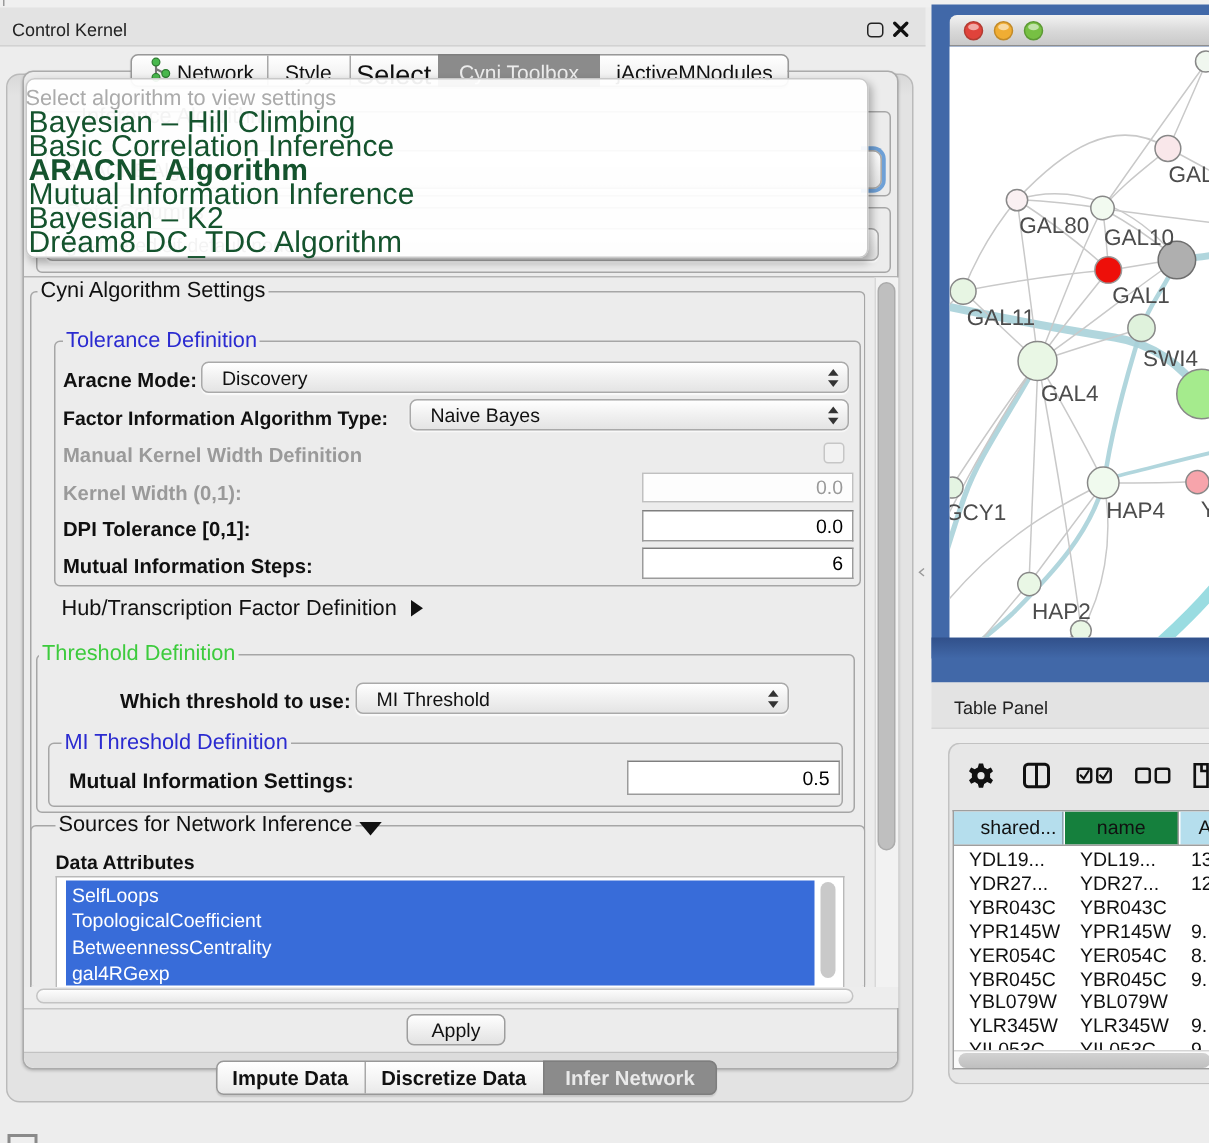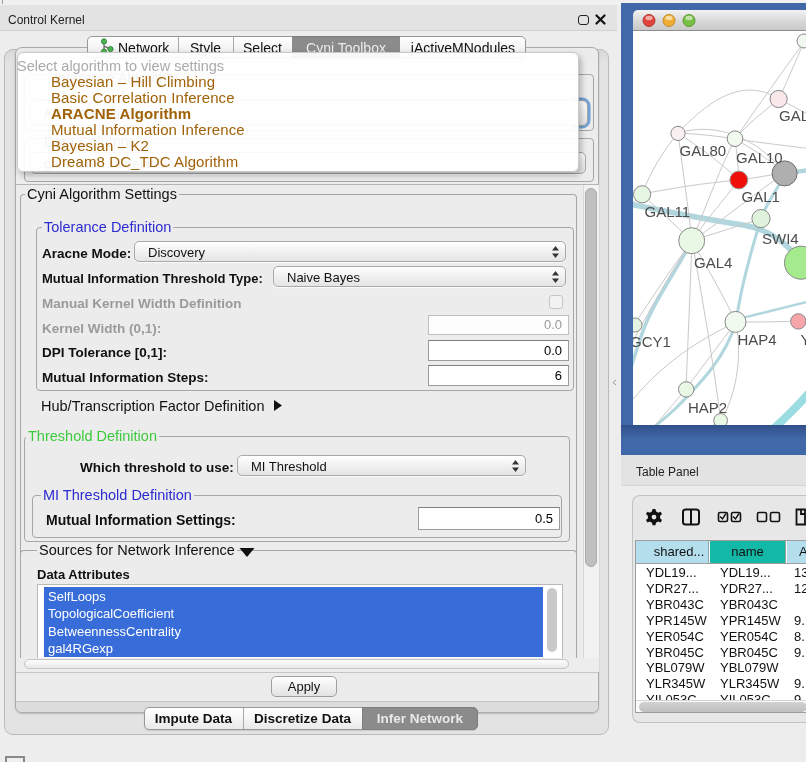--- a/index.html
+++ b/index.html
@@ -38,21 +38,21 @@
 <div class="abs" style="left:233px;top:37px;width:1px;height:20px;background:#A8A8A8;"></div>
 <div class="abs" style="left:292px;top:36px;width:108px;height:22px;background:#8B8B8B;border-top:1px solid #7e7e7e;border-bottom:1px solid #7e7e7e;"></div>
 <svg class="abs" style="left:100px;top:38px;" width="15" height="17" viewBox="0 0 15 17">
 <path d="M4 4 L4 13 M4 8 L10 11" stroke="#777" stroke-width="1.4" fill="none"></path>
 <circle cx="4" cy="3.4" r="2.6" fill="#49B84E" stroke="#2c7a30" stroke-width="0.8"></circle>
 <circle cx="10.5" cy="11" r="2.6" fill="#49B84E" stroke="#2c7a30" stroke-width="0.8"></circle>
 <circle cx="4" cy="13.6" r="2.6" fill="#49B84E" stroke="#2c7a30" stroke-width="0.8"></circle>
 </svg>
 <div class="abs" style="left:118px;top:40px;font-size:14px;color:#111;">Network</div>
 <div class="abs" style="left:178px;top:40px;width:55px;text-align:center;font-size:14px;color:#111;">Style</div>
-<div class="abs" style="left:233px;top:40px;width:59px;text-align:center;font-size:14px;color:#111;">Select</div>
+<div class="abs" style="left:233px;top:40px;width:59px;text-align:center;font-size:18px;color:#111;">Select</div>
 <div class="abs" style="left:292px;top:40px;width:108px;text-align:center;font-size:14px;color:#ECECEC;">Cyni Toolbox</div>
 <div class="abs" style="left:400px;top:40px;width:126px;text-align:center;font-size:14px;color:#111;">jActiveMNodules</div>
 
 <div class="abs" style="left:24px;top:74px;width:570px;height:57px;border:1px solid #A6A6A6;border-radius:4px;"></div>
 <div class="combo" style="left:30px;top:100px;width:558px;height:26px;border-radius:6px;"></div>
 <div class="abs" style="left:574px;top:94px;width:22px;height:38px;overflow:hidden;">
     <div class="combo" style="left:-544px;top:6px;width:558px;height:26px;border-radius:6px;box-shadow:0 0 0 2.5px rgba(96,152,212,.9);"></div>
   </div>
 <div class="abs" style="left:54px;top:70px;font-size:14.5px;color:#555;">Inference Algorithm</div>
 <div class="abs" style="left:44px;top:106px;font-size:13px;color:#555;">ARACNE Algorithm</div>
@@ -74,21 +74,21 @@
 <div class="grp" style="left:36px;top:227px;width:538px;height:164px;"></div>
 <div class="gt" style="left:42px;top:220px;color:#2B2BD0;">Tolerance Definition</div>
 <div class="lbl" style="left:42px;top:246px;">Aracne Mode:</div>
 <div class="combo" style="left:134px;top:241px;width:432px;height:21px;">
     <span class="cv">Discovery</span>
     <svg class="ar" viewBox="0 0 11 14">
       <path d="M5.5 1 L9 5.5 L2 5.5 Z" fill="#333"></path>
       <path d="M5.5 13 L9 8.5 L2 8.5 Z" fill="#333"></path>
     </svg>
   </div>
-<div class="lbl" style="left:42px;top:271px;font-size:13px;">Mutual Information Threshold Type:</div>
+<div class="lbl" style="left:42px;top:271px;font-size:13px;">Factor Information Algorithm Type:</div>
 <div class="combo" style="left:273px;top:266px;width:293px;height:21px;">
     <span class="cv">Naive Bayes</span>
     <svg class="ar" viewBox="0 0 11 14">
       <path d="M5.5 1 L9 5.5 L2 5.5 Z" fill="#333"></path>
       <path d="M5.5 13 L9 8.5 L2 8.5 Z" fill="#333"></path>
     </svg>
   </div>
 <div class="lbl glbl" style="left:42px;top:296px;">Manual Kernel Width Definition</div>
 <div class="abs" style="left:549px;top:295px;width:14px;height:14px;background:#F2F2F2;border:1px solid #C6C6C6;border-radius:3px;"></div>
 <div class="lbl glbl" style="left:42px;top:321px;">Kernel Width (0,1):</div>
@@ -240,21 +240,21 @@
 <rect x="86.5" y="4.5" width="9" height="9" rx="1.5" stroke-width="1.6"></rect>
 <path d="M75 8.5 L77.5 11 L81 5.5" stroke-width="1.4"></path>
 <path d="M88 8.5 L90.5 11 L94 5.5" stroke-width="1.4"></path>
 <rect x="112.5" y="4.5" width="9" height="9" rx="1.5" stroke-width="1.6"></rect>
 <rect x="125.5" y="4.5" width="9" height="9" rx="1.5" stroke-width="1.6"></rect>
 <path d="M151.5 1.5 L160 1.5 L160 16.5 L151.5 16.5 Z M156 1.5 L156 6 L160 6" stroke-width="1.8"></path>
 </g>
 </svg>
 <div class="abs" style="left:635px;top:540px;width:171px;height:173px;background:#FFF;border:1px solid #9E9E9E;border-right:none;overflow:hidden;">
 <div class="abs" style="left:0;top:0;width:73px;height:22px;background:#B5DEED;border-right:1px solid #8FA6B0;text-align:center;font-size:13px;line-height:22px;color:#111;padding-left:14px;">shared...</div>
-<div class="abs" style="left:74px;top:0;width:76px;height:22px;background:#14b8a6;border-right:1px solid #9E9E9E;text-align:center;font-size:13px;line-height:22px;color:#111;">name</div>
+<div class="abs" style="left:74px;top:0;width:76px;height:22px;background:#15803d;border-right:1px solid #9E9E9E;text-align:center;font-size:13px;line-height:22px;color:#111;">name</div>
 <div class="abs" style="left:151px;top:0;width:20px;height:22px;background:#B5DEED;font-size:13px;line-height:22px;color:#111;padding-left:12px;">A</div>
 <div class="abs" style="left:0;top:22px;width:100%;height:1px;background:#9E9E9E;"></div>
 <div class="abs" style="left:10px;top:24px;width:75px;font-size:13px;color:#111;line-height:15.9px;">YDL19...<br>YDR27...<br>YBR043C<br>YPR145W<br>YER054C<br>YBR045C<br>YBL079W<br>YLR345W<br>YIL053C</div>
 <div class="abs" style="left:84px;top:24px;width:75px;font-size:13px;color:#111;line-height:15.9px;">YDL19...<br>YDR27...<br>YBR043C<br>YPR145W<br>YER054C<br>YBR045C<br>YBL079W<br>YLR345W<br>YIL053C</div>
 <div class="abs" style="left:158px;top:24px;width:18px;font-size:13px;color:#111;line-height:15.9px;">13<br>12<br>&nbsp;<br>9.<br>8.<br>9.<br>&nbsp;<br>9.<br>9.</div>
 <div class="abs" style="left:0;top:159px;width:171px;height:14px;background:#FAFAFA;border-top:1px solid #D5D5D5;"></div>
 <div class="abs" style="left:3px;top:161px;width:168px;height:10px;background:linear-gradient(#D2D2D2,#BFBFBF);border-radius:5px;"></div>
 </div>
 
 <div class="abs" style="left:144px;top:707px;width:334px;height:23px;background:linear-gradient(#FFFFFF,#F4F4F4 55%,#E9E9E9);border:1px solid #989898;border-radius:5px;box-shadow:0 1px 1px rgba(0,0,0,.12);"></div>
@@ -267,13 +267,13 @@
 <div class="abs" style="left:5px;top:756px;width:20px;height:10px;background:#EFEFEF;border:2px solid #8a8a8a;"></div>
 
 <div class="abs" style="left:612px;top:372px;width:5px;height:7px;">
 <svg width="5" height="7" viewBox="0 0 5 7">
       <path d="M4 1 L1 3.5 L4 6" stroke="#9a9a9a" stroke-width="1" fill="none"></path>
     </svg>
 </div>
 
 <div class="abs" style="left:17px;top:52px;width:562px;height:120px;background:rgba(255,255,255,.93);border:1px solid #C9C9C9;border-radius:6px;box-shadow:2px 3px 6px rgba(0,0,0,.28);"></div>
 <div class="abs" style="left:17px;top:58px;width:562px;font-size:14.5px;color:#ABABAB;">Select algorithm to view settings</div>
-<div class="abs" style="left:19px;top:73.5px;font-size:15px;letter-spacing:0.1px;color:#a16207;line-height:16.1px;white-space:nowrap;padding-left:32px;">Bayesian – Hill Climbing<br>Basic Correlation Inference<br><span class="b">ARACNE Algorithm</span><br>Mutual Information Inference<br>Bayesian – K2<br>Dream8 DC_TDC Algorithm</div>
+<div class="abs" style="left:19px;top:73.5px;font-size:20px;letter-spacing:0.1px;color:#14532d;line-height:16.1px;white-space:nowrap;">Bayesian – Hill Climbing<br>Basic Correlation Inference<br><span class="b">ARACNE Algorithm</span><br>Mutual Information Inference<br>Bayesian – K2<br>Dream8 DC_TDC Algorithm</div>
 
 </body></html>

